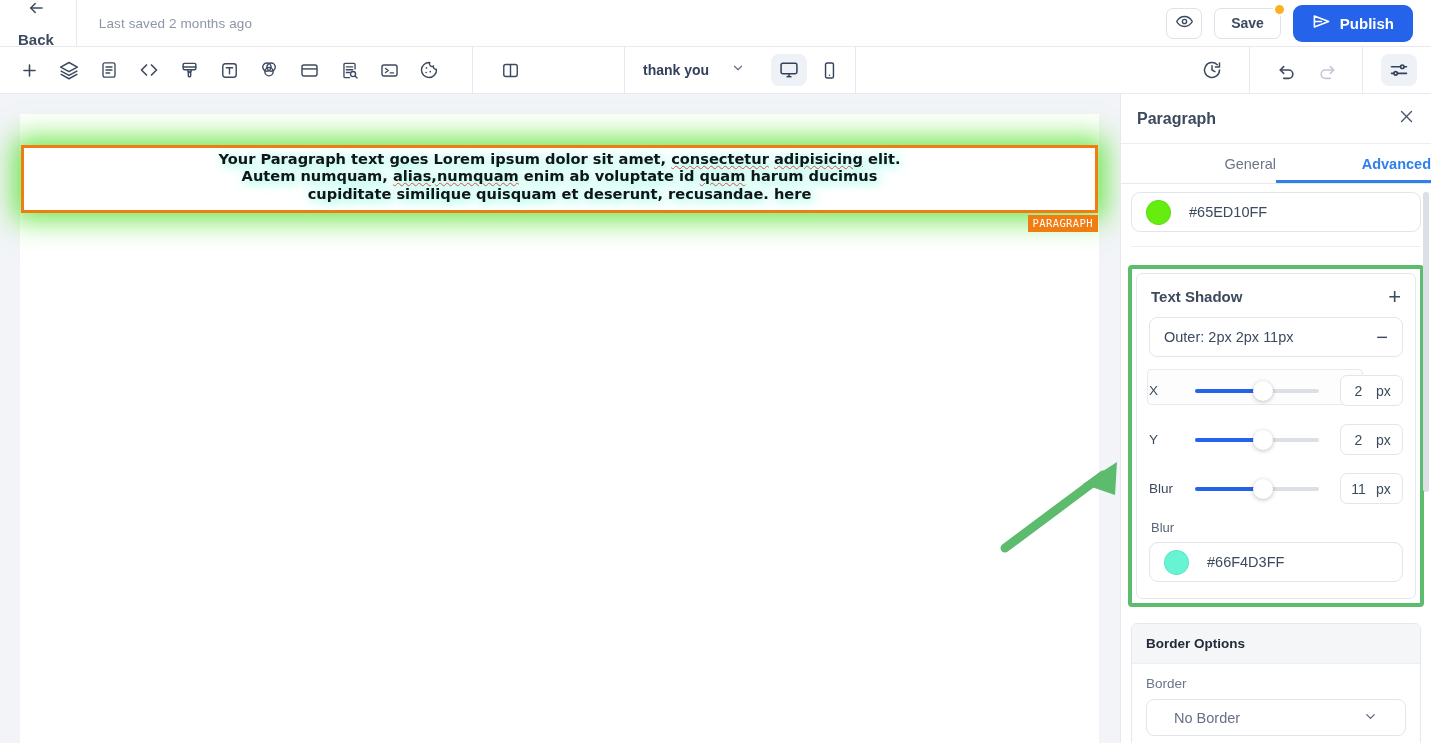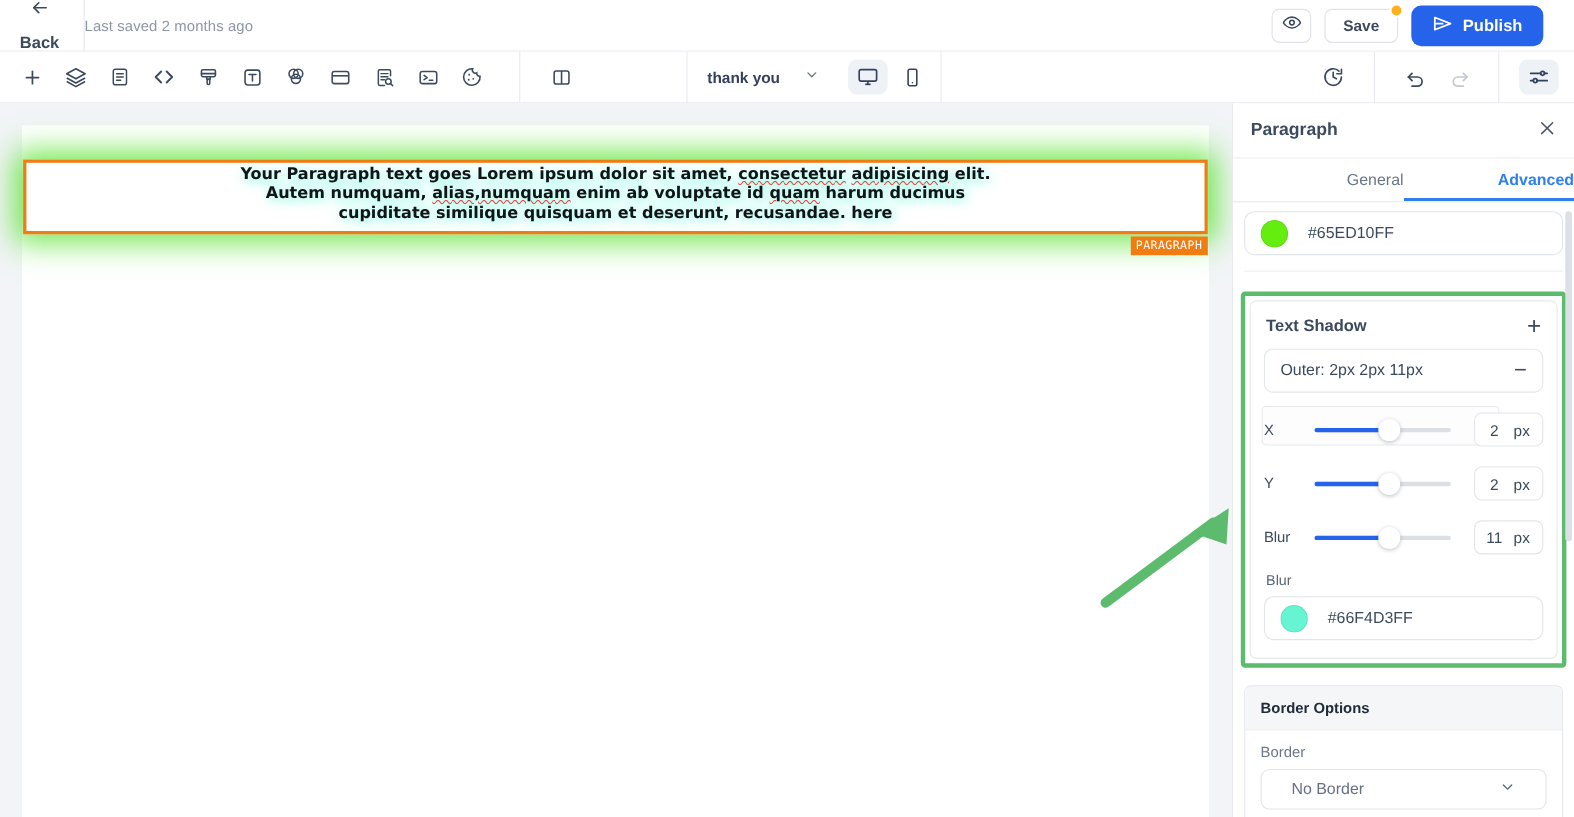--- a/index.html
+++ b/index.html
@@ -18,25 +18,25 @@
     background: #fff; border-bottom: 1px solid #e7e9ee;
     display: flex; align-items: center;
   }
   .back-btn {
     display: flex; align-items: center; gap: 10px;
     margin-left: 18px; cursor: pointer; flex-direction: column;
   }
   .back-btn .lbl { font-size: 15px; font-weight: 600; color: #3c4a5e; }
   .vdiv { width: 1px; height: 47px; background: #e7e9ee; margin-left: 22px; }
   .saved-text {
-    font-size: 13.5px; color: #8d95a6; letter-spacing: .1px;
+    margin-left: 22px; font-size: 13.5px; color: #8d95a6; letter-spacing: .1px;
   }
   .top-right {
     margin-left: auto; display: flex; align-items: center; gap: 12px;
-    margin-right: 28px;
+    margin-right: 18px;
   }
   .icon-btn-sq {
     width: 36px; height: 31px; border: 1px solid #dfe2e8; border-radius: 7px;
     background: #fff; display: flex; align-items: center; justify-content: center;
     cursor: pointer;
   }
   .save-btn {
     position: relative;
     height: 31px; min-width: 62px; padding: 0 16px;
     border: 1px solid #dfe2e8; border-radius: 7px; background: #fff;

